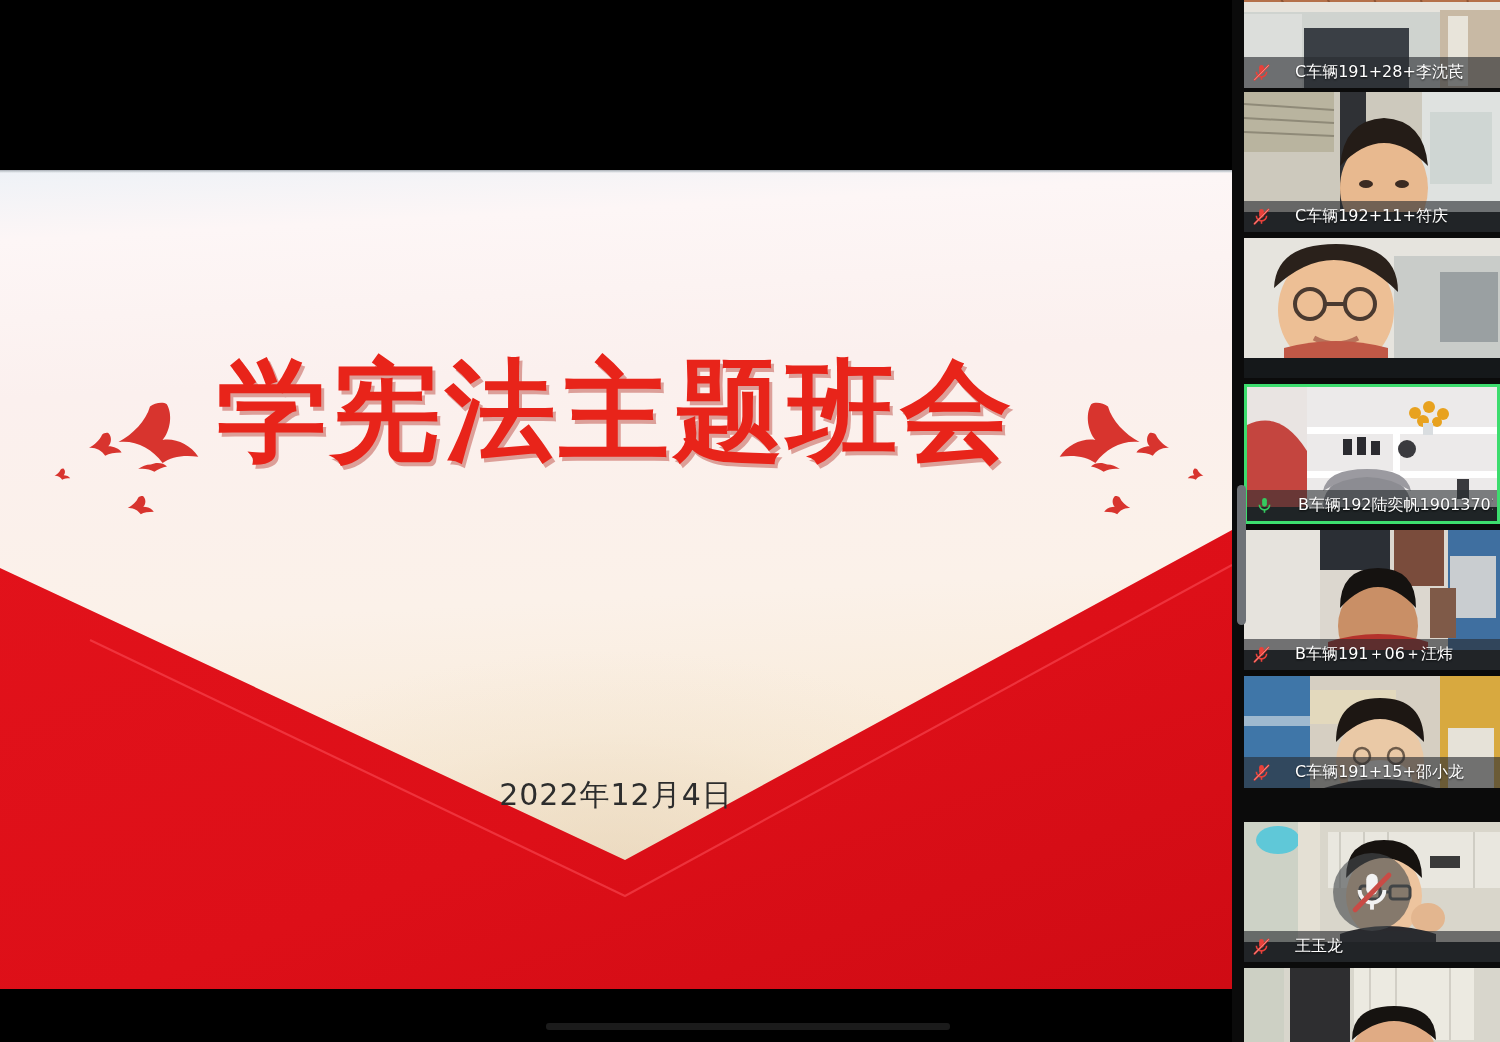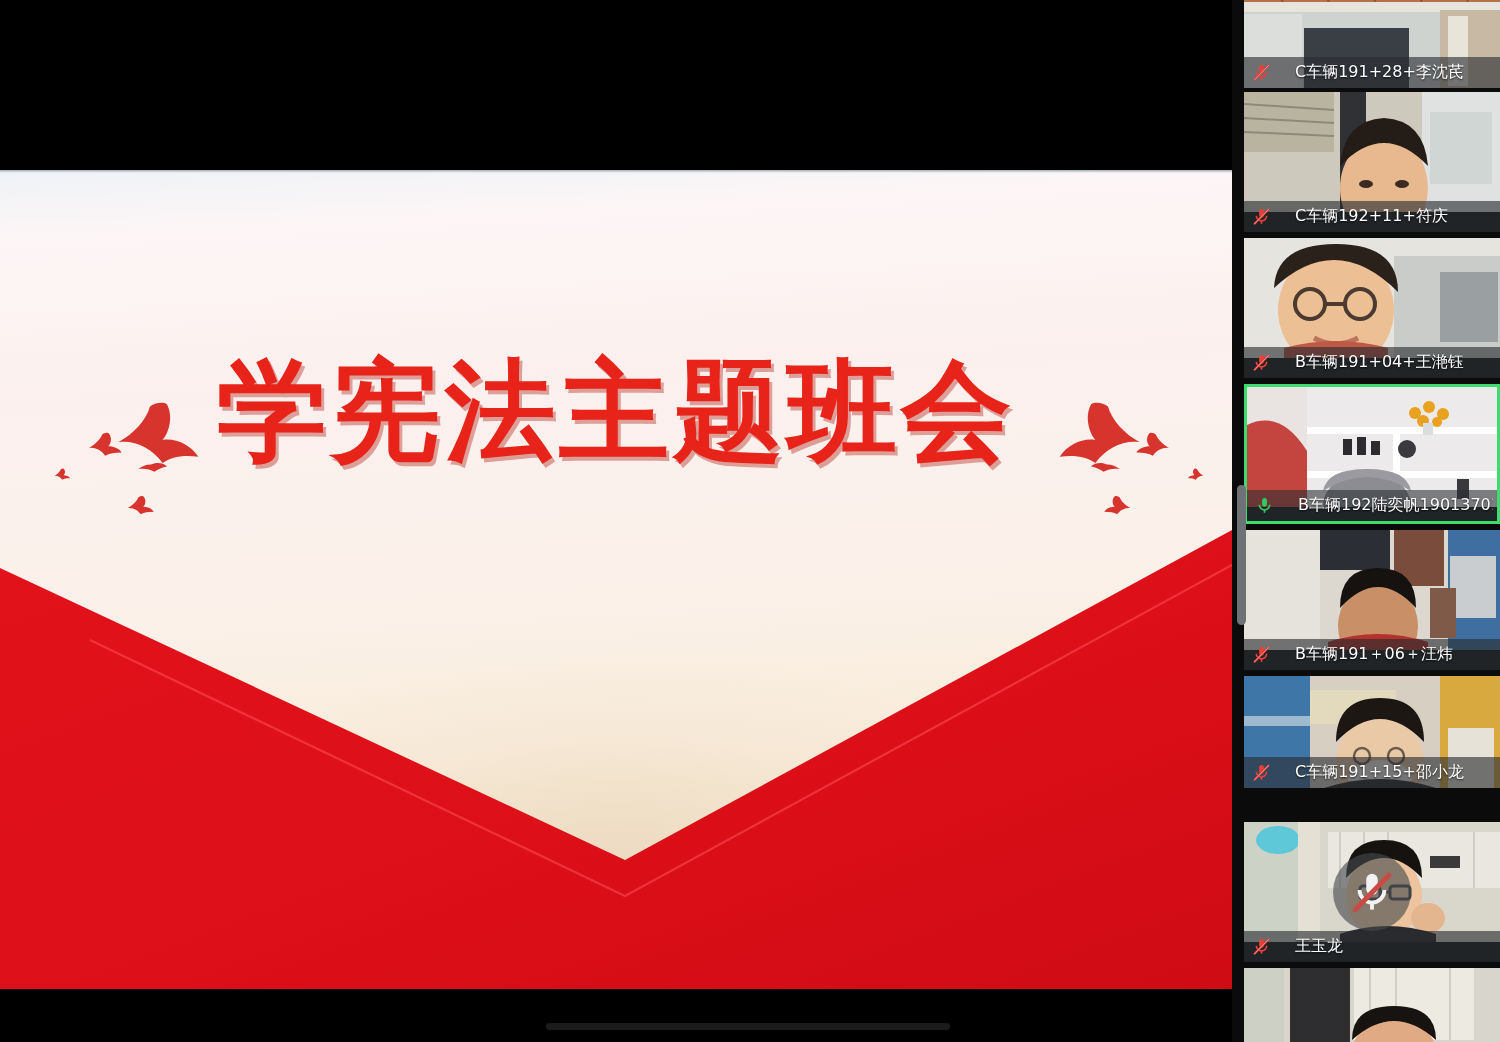--- a/index.html
+++ b/index.html
@@ -128,20 +128,23 @@
             <path d="M44 36 c5 5 4 13 0 17 c7 0 14 3 17 8 c-9 0 -16 1 -21 4 c-5 -7 -13 -11 -21 -10 c7 -4 14 -10 17 -17 c2 -2 6 -3 8 -2z" transform="translate(-5,57) scale(.38)"></path>
             <path d="M92 74 c6 -3 14 -2 18 2 c-5 1 -10 3 -14 6 c-5 -3 -12 -4 -18 -3 c4 -3 9 -5 14 -5z" transform="translate(16,0) scale(.9)"></path>
           </g>
         </svg>
       </div>
 
       <div class="title-wrap">
         <div id="slide-title">学宪法主题班会</div>
       </div>
 
+      <div class="date-wrap">
+        <div id="slide-date">2022年12月4日</div>
+      </div>
     </div>
 
     <div id="toolbar-sliver"></div>
   </div>
 
   <div id="filmstrip">
     <div id="strip-scroll">
         <div class="tile" style="top: -30px; height: 118px;">
           <div class="feed">
             <svg class="sc" viewBox="0 0 256 120" preserveAspectRatio="none">
@@ -217,34 +220,20 @@
    <rect x="150" y="18" width="106" height="102" fill="#c9ccc9"></rect>
    <rect x="196" y="34" width="58" height="70" fill="#9aa0a2"></rect>
    <ellipse cx="92" cy="72" rx="58" ry="60" fill="#edbf95"></ellipse>
    <path d="M30 50 q62 -58 124 4 q0 -48 -62 -48 q-60 0 -62 44z" fill="#2a211b"></path>
    <circle cx="66" cy="66" r="15" fill="none" stroke="#4a3a30" stroke-width="4"></circle>
    <circle cx="116" cy="66" r="15" fill="none" stroke="#4a3a30" stroke-width="4"></circle>
    <line x1="81" y1="66" x2="101" y2="66" stroke="#4a3a30" stroke-width="4"></line>
    <path d="M70 100 q22 12 44 0" stroke="#b9745c" stroke-width="5" fill="none"></path>
    <path d="M40 110 q52 -14 104 0 l0 10 l-104 0z" fill="#c05846"></path>
  </svg>
-          </div>
-          <div class="namebar">
-            <span class="mic">
-              <svg viewBox="0 0 24 24">
-                <g fill="#e8413a">
-                  <rect x="9" y="2.5" width="6" height="11" rx="3"></rect>
-                  <path d="M5.5 11a6.5 6.5 0 0 0 13 0" fill="none" stroke="#e8413a" stroke-width="2"></path>
-                  <rect x="11" y="17" width="2" height="4.2"></rect>
-                </g>
-                <line x1="3.2" y1="21.2" x2="20.8" y2="3.2" stroke="#e8413a" stroke-width="2.4" stroke-linecap="round"></line>
-                <line x1="3.2" y1="21.2" x2="20.8" y2="3.2" stroke="#ffffff" stroke-width="0.9" stroke-linecap="round" opacity=".55"></line>
-              </svg>
-            </span>
-            <span class="nametext">B车辆191+04+王滟钰</span>
           </div>
         </div>
         <div class="tile active" style="top: 384px; height: 140px;">
           <div class="feed">
             <svg class="sc" viewBox="0 0 250 120" preserveAspectRatio="none">
    <rect width="250" height="120" fill="#eceaea"></rect>
    <rect x="0" y="0" width="60" height="120" fill="#e9e4e2"></rect>
    <path d="M0 38 q34 -16 60 26 l0 56 l-60 0z" fill="#c4453f"></path>
    <rect x="60" y="40" width="190" height="7" fill="#ffffff"></rect>
    <rect x="60" y="84" width="190" height="7" fill="#ffffff"></rect>

